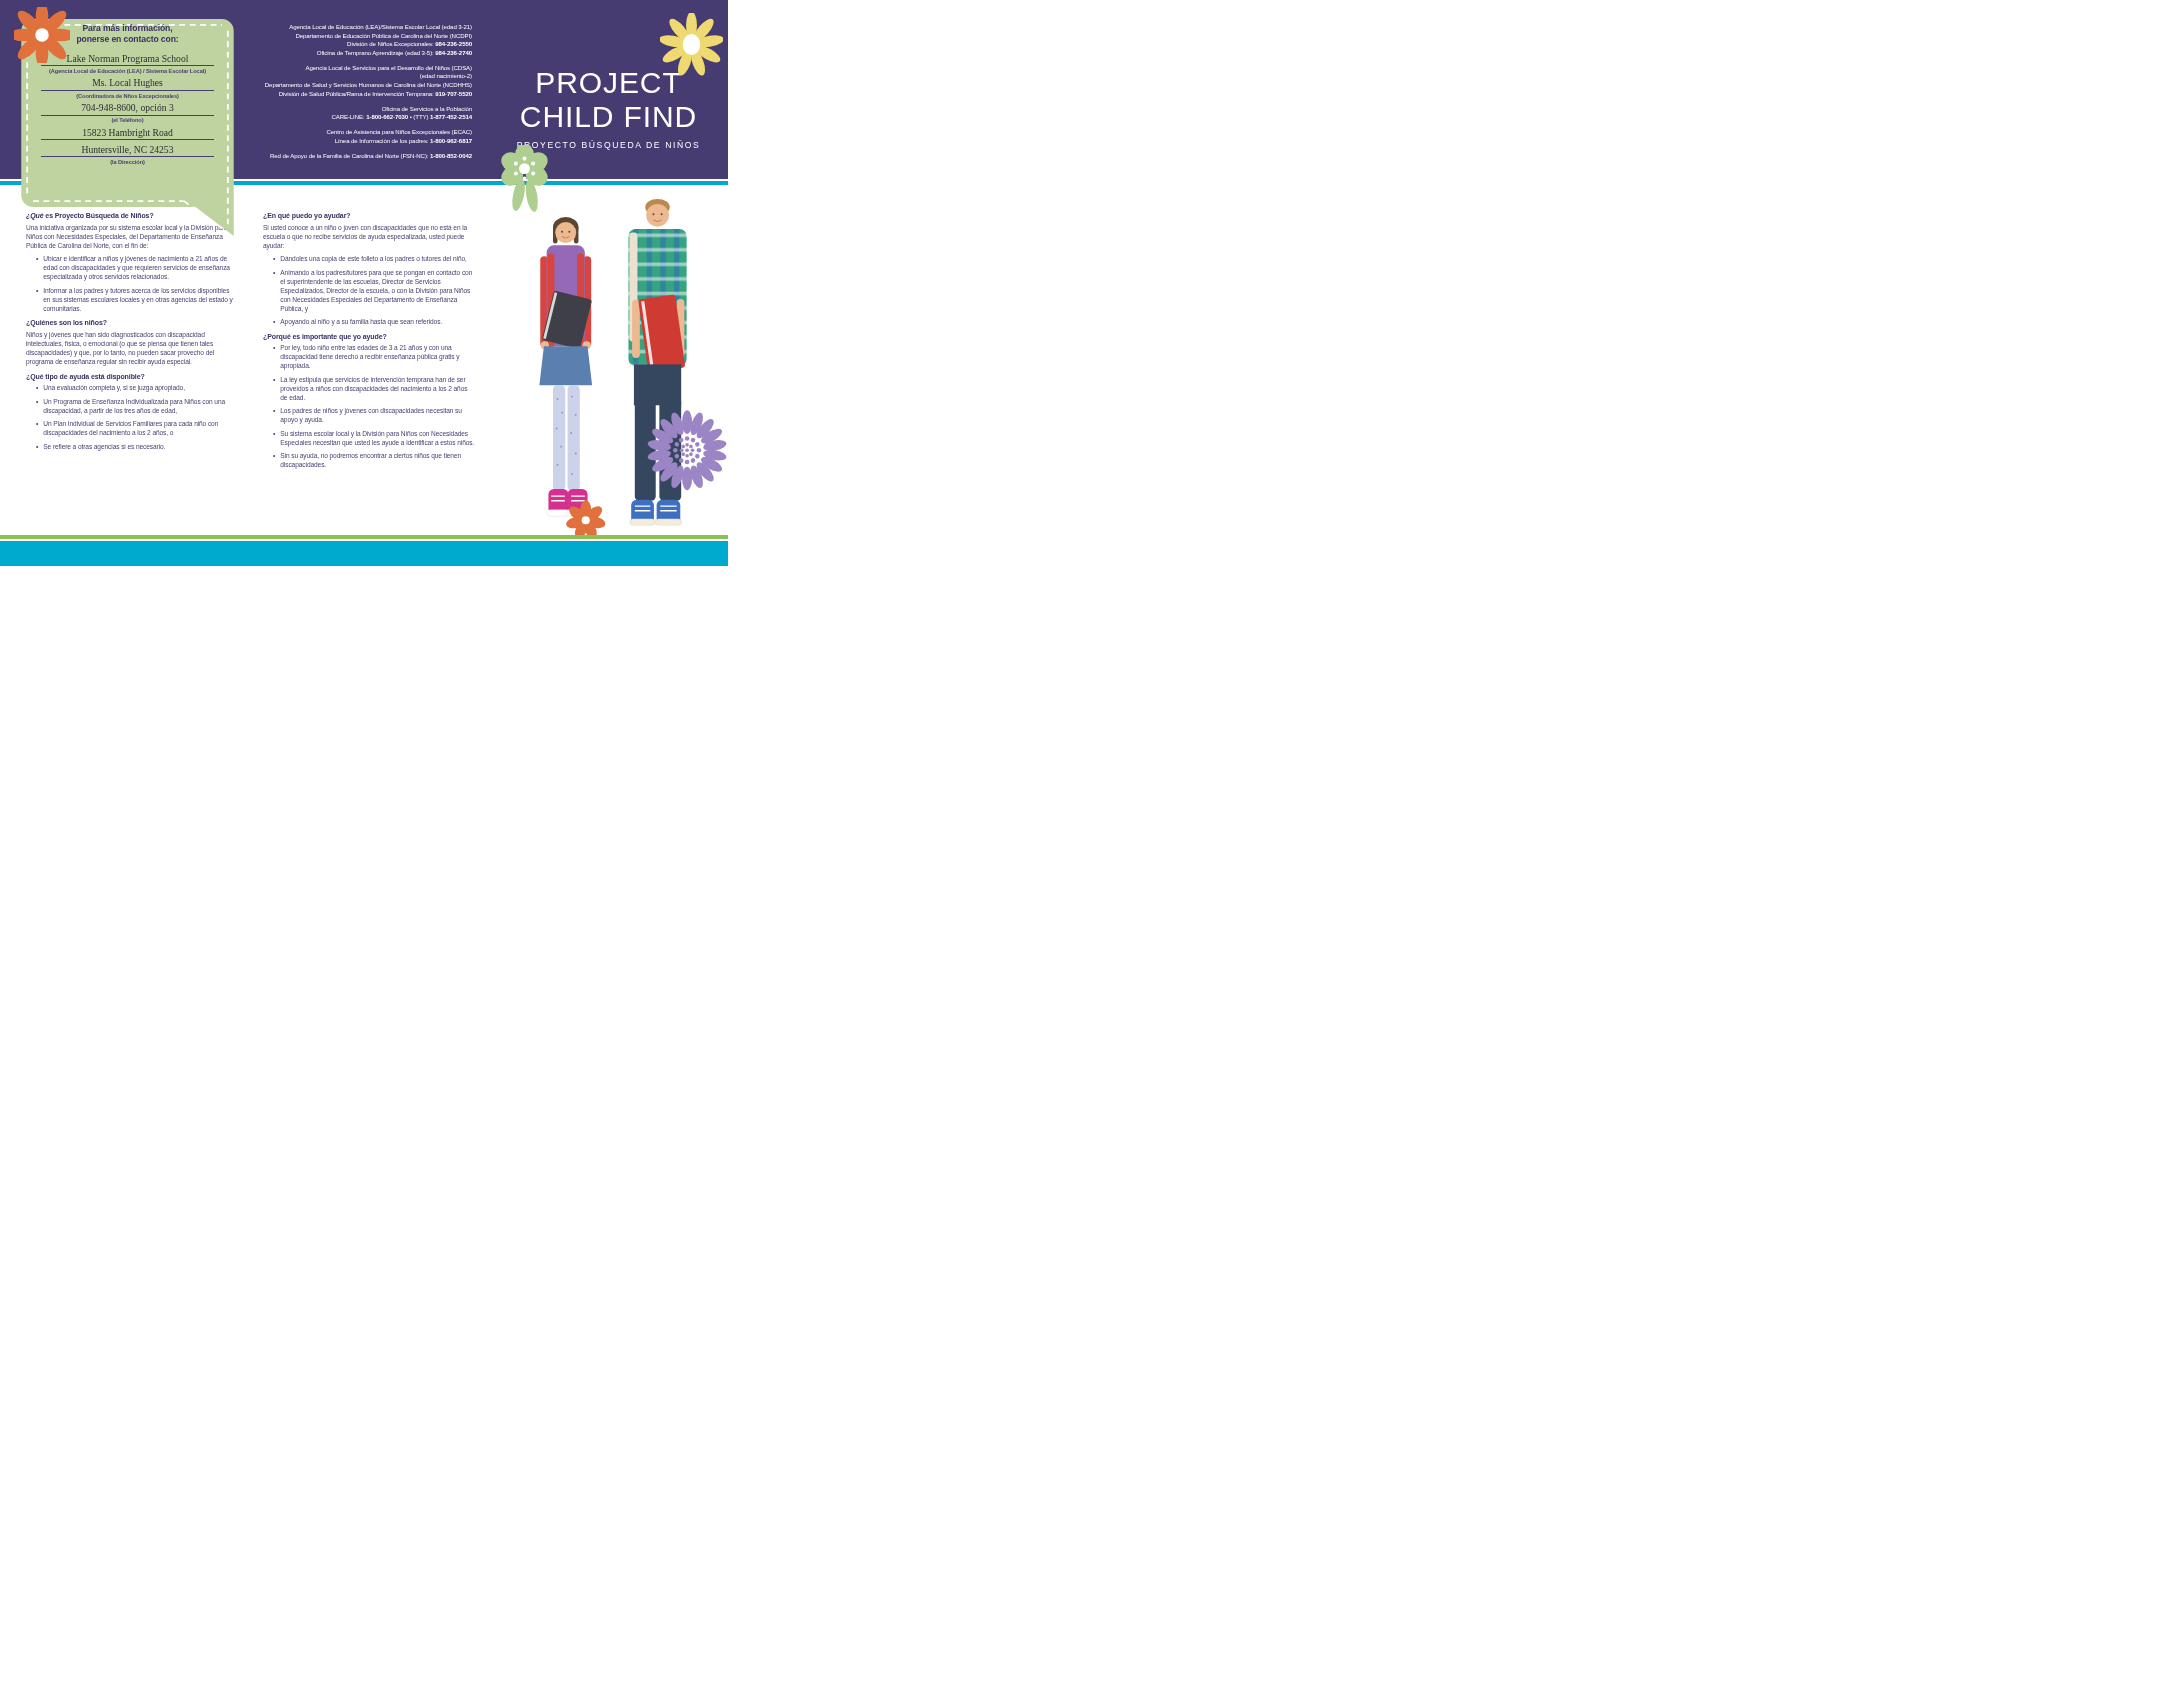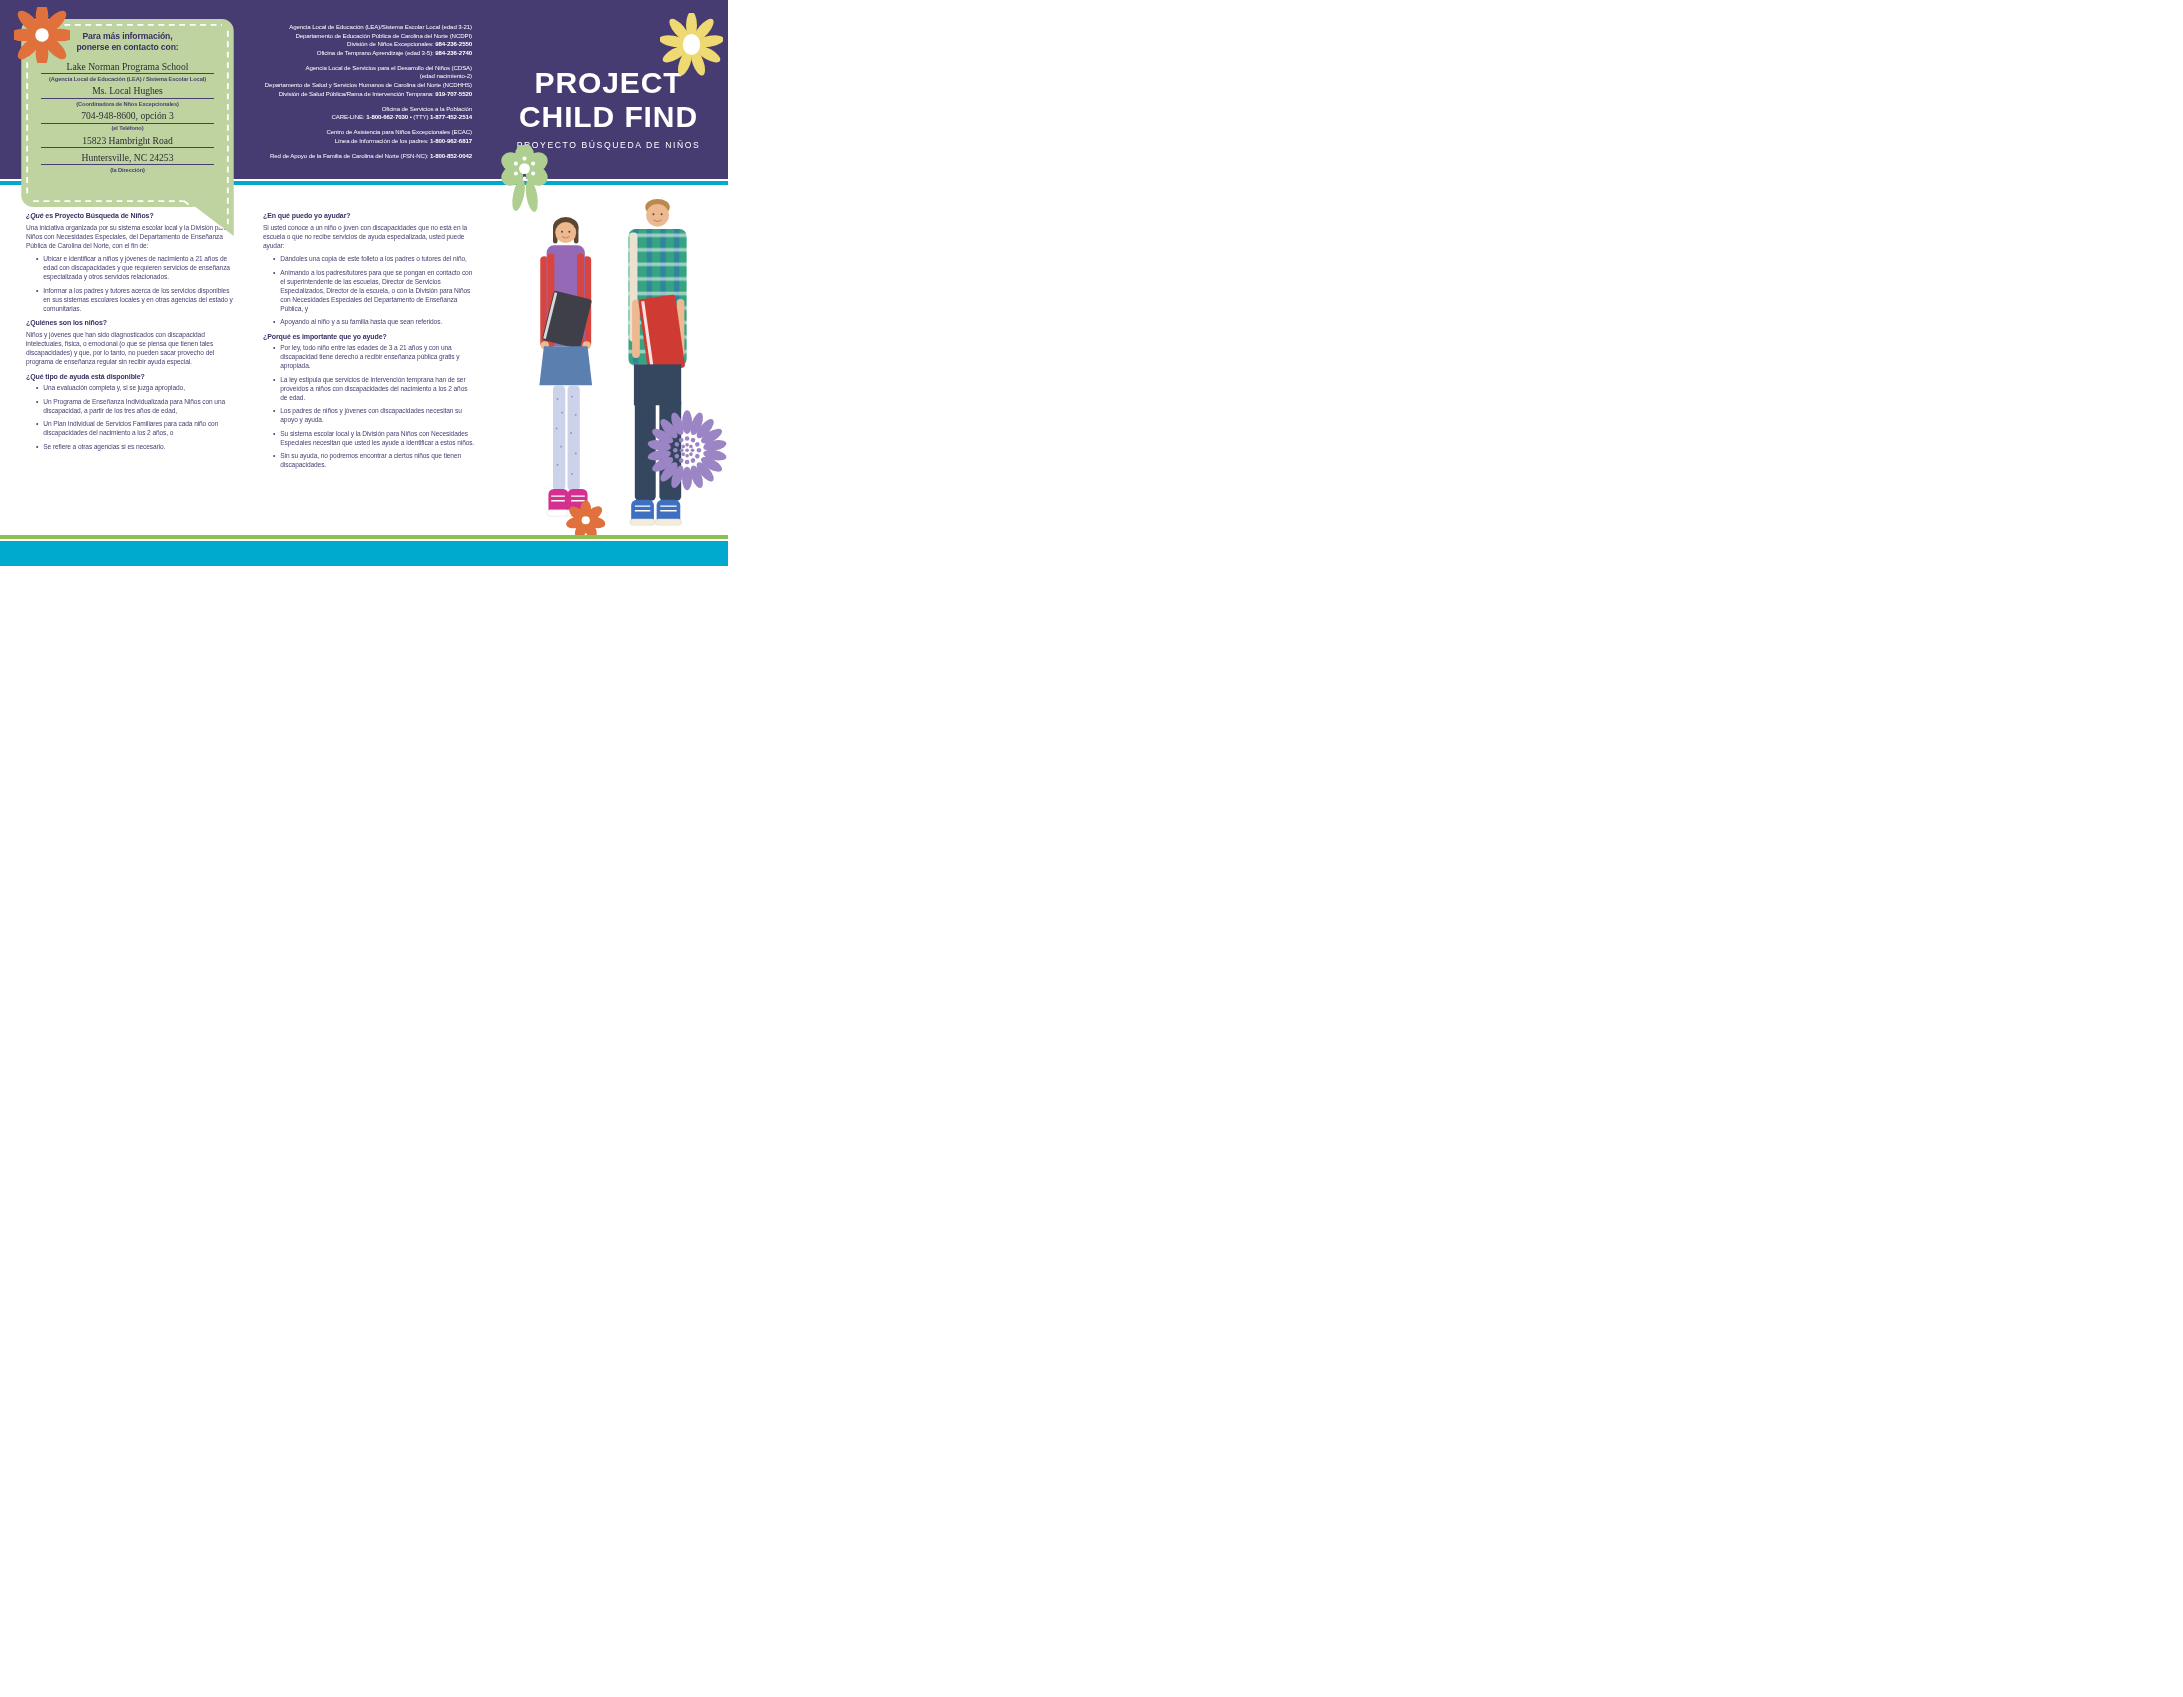--- a/index.html
+++ b/index.html
@@ -12,37 +12,37 @@
   .purple-band{left:0;top:0;width:728px;height:179px;background:var(--purple,#463c72);}
   .stripe-teal-top{left:0;top:181px;width:728px;height:3.6px;background:var(--teal,#00a9ce);}
 
   
   .stripe-green-bottom{left:0;top:535px;width:728px;height:3.6px;background:var(--bottom-green,#8cc152);z-index:6;}
   .stripe-teal-bottom{left:0;top:541px;width:728px;height:25px;background:var(--teal,#00a9ce);z-index:6;}
 
   
   .bubble-wrap{left:21px;top:18.6px;width:213px;height:217px;z-index:4;}
   .bubble-content{left:21px;top:18.6px;width:213px;height:188px;z-index:5;
-                  display:flex;flex-direction:column;align-items:center;padding-top:12px;box-sizing:border-box;}
+                  display:flex;flex-direction:column;align-items:center;padding-top:4px;box-sizing:border-box;}
   .bubble-title{font-weight:bold;font-size:8.6px;line-height:11px;color:var(--heading-purple,#3a2f63);
                 text-align:center;letter-spacing:-0.1px;margin-bottom:4.5px;}
   .field{width:173px;text-align:center;}
   .field-value{font-family:"Liberation Serif",serif;font-size:9.6px;color:#2c2c34;
                border-bottom:0.9px solid var(--text-purple,#4a3e71);padding-bottom:1.4px;margin-top:3.6px;}
   .field-label{font-size:5.7px;color:var(--text-purple,#4a3e71);font-weight:bold;margin-top:1.8px;letter-spacing:-0.1px;}
 
   
   .agency-contacts{top:23px;right:256px;width:237px;text-align:right;color:#fff;z-index:3;}
   .agency-group{margin-bottom:6.4px;}
   .agency-line{font-size:6.1px;line-height:8.6px;white-space:nowrap;letter-spacing:-0.1px;}
   .agency-line b{font-weight:bold;}
 
   
   .title-panel{left:500px;top:66px;width:217px;text-align:center;color:#fff;z-index:3;}
-  .title-line{font-weight:bold;font-size:30px;line-height:34px;letter-spacing:0.9px;}
+  .title-line{font-weight:normal;font-size:30px;line-height:34px;letter-spacing:0.9px;}
   .title-sub{font-size:8.6px;letter-spacing:1.6px;margin-top:6.4px;white-space:nowrap;}
 
   
   .col{top:212px;z-index:2;color:var(--text-purple,#4a3e71);}
   .col-left{left:26px;width:208px;}
   .col-middle{left:263px;width:213px;}
   .qa{margin-bottom:6.8px;}
   .q-heading{font-size:7px;font-weight:bold;color:var(--heading-purple,#3a2f63);
              margin:0 0 3.6px 0;letter-spacing:-0.1px;}
   .q-heading i{font-style:italic;}

